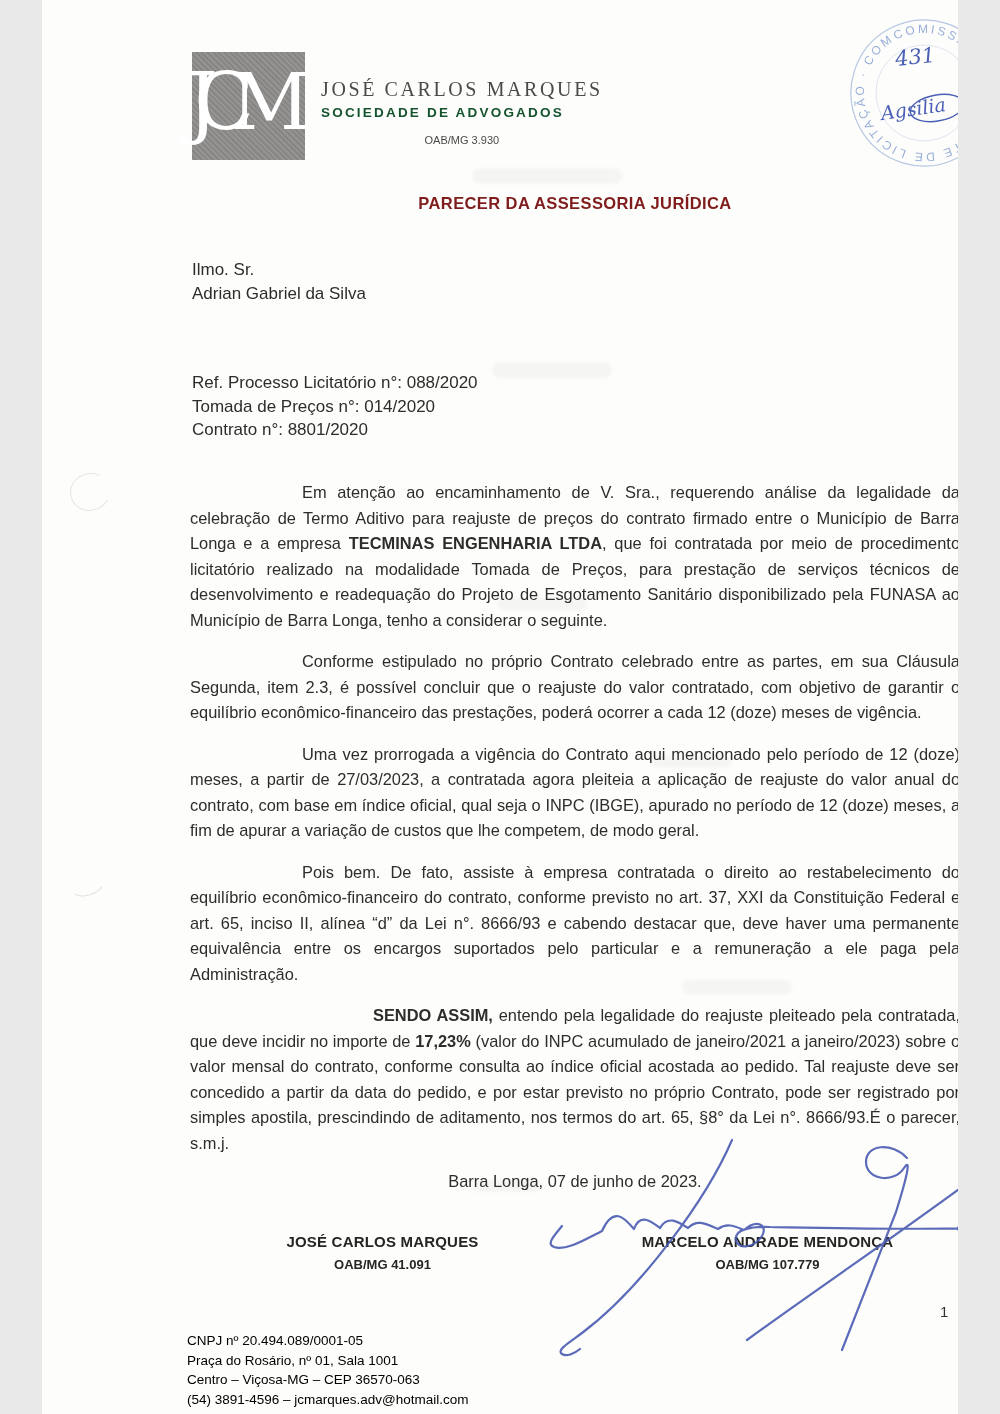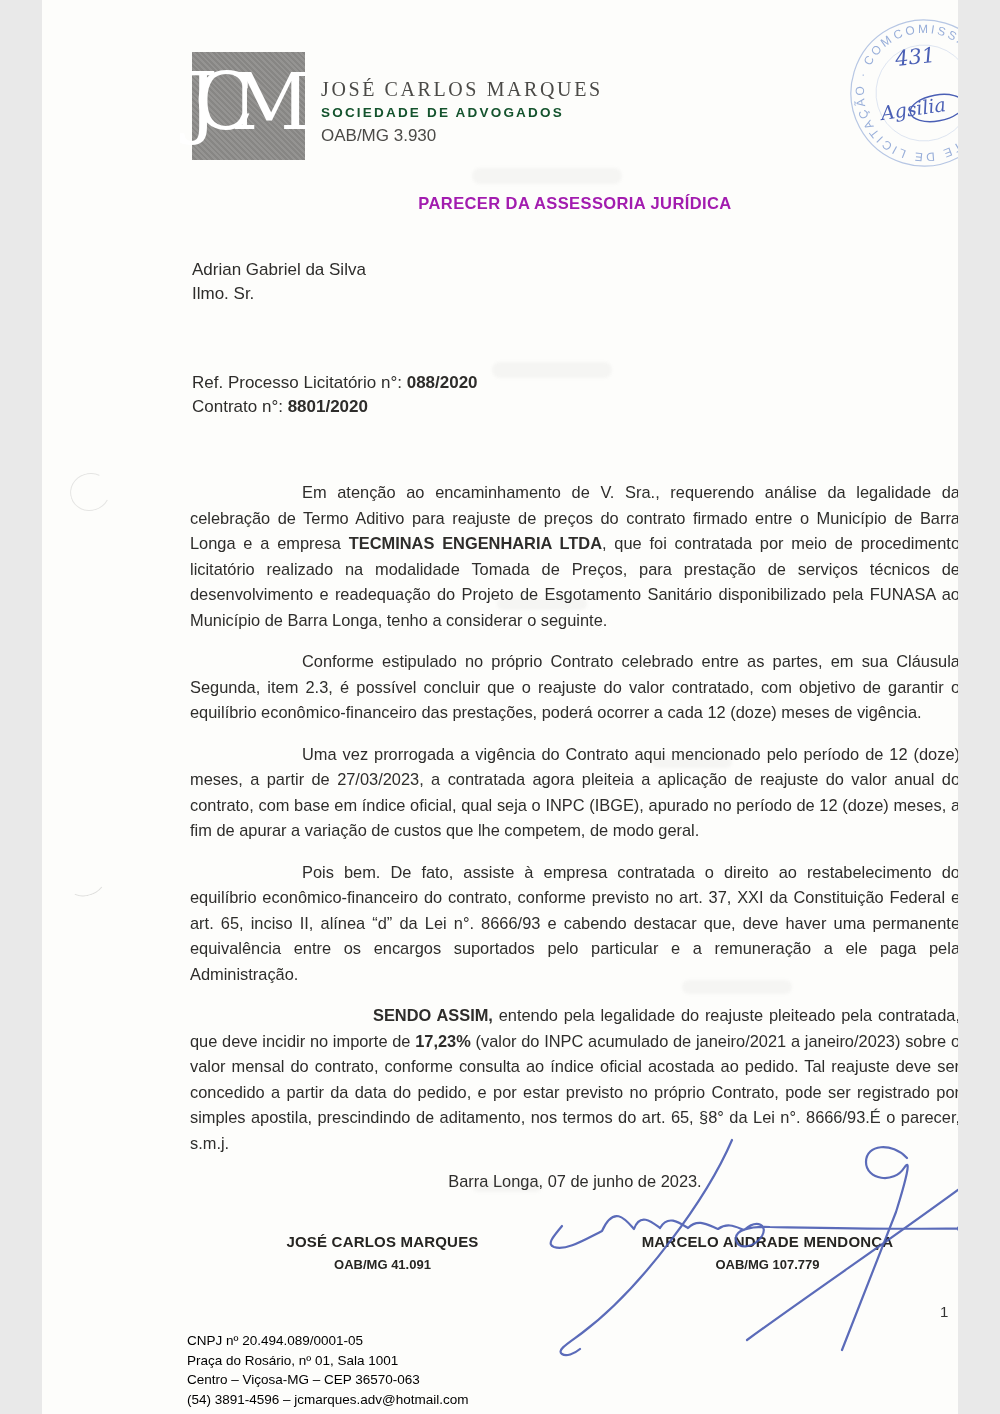--- a/index.html
+++ b/index.html
@@ -10,31 +10,31 @@
   }
   
   .letterhead{position:absolute;top:52px;left:150px;display:flex;gap:16px;}
   .logo{width:113px;height:108px;background:#8e8d8b;display:flex;align-items:center;justify-content:center;
         background-image:repeating-linear-gradient(45deg,rgba(255,255,255,.06) 0 2px,rgba(0,0,0,.05) 2px 4px);}
   .logo-letters{font-family:"DejaVu Serif",serif;color:#fff;font-size:78px;line-height:1;
         letter-spacing:-0.30em;padding-right:.30em;margin-top:-8px;}
   .firm{padding-top:26px;width:max-content;}
   .firm-name{font-family:"Liberation Serif",serif;font-size:20px;letter-spacing:2.6px;color:#4b4a47;}
   .firm-sub{font-size:13.5px;font-weight:bold;letter-spacing:2.2px;color:#14532d;margin-top:4px;}
-  .firm-oab{font-size:17px;color:#4b4a47;margin-top:6px;}
+  .firm-oab{font-size:11px;color:#4b4a47;margin-top:14px;text-align:center;}
   
   .stamp{position:absolute;left:792px;top:8px;width:180px;height:180px;pointer-events:none;}
   .stamp text{font-family:"Liberation Sans",sans-serif;}
   .stamp .hand{font-family:"DejaVu Serif",serif;font-style:italic;}
   
   .title{position:absolute;top:194px;left:148px;width:770px;margin:0;text-align:center;
-         font-size:16.5px;font-weight:bold;letter-spacing:.4px;color:#a21caf;}
+         font-size:16.5px;font-weight:bold;letter-spacing:.4px;color:#7f1d1d;}
   .addressee{position:absolute;top:258px;left:150px;font-size:17px;line-height:23.5px;}
   .reference{position:absolute;top:371px;left:150px;font-size:17px;line-height:23.5px;}
-  .ref-value{font-weight:bold;}
+  .ref-value{font-weight:normal;}
   
   .bodycol{position:absolute;top:464px;left:148px;width:770px;}
   .para{margin:16px 0 15px;text-align:justify;font-size:16.4px;line-height:25.5px;text-indent:112px;color:#2e2d2b;}
   .para.wide-indent{text-indent:183px;}
   .date-line{margin-top:16px;text-align:center;font-size:16.4px;}
   .signatures{margin-top:42px;display:flex;}
   .sig-block{width:50%;text-align:center;}
   .sig-name{font-size:15px;font-weight:bold;letter-spacing:.2px;color:#262522;}
   .sig-oab{font-size:13px;font-weight:bold;margin-top:7px;color:#262522;}
   
@@ -77,26 +77,27 @@
       </text>
     </g>
     <text x="62" y="58" class="hand" font-size="21" transform="rotate(-6 62 58)" fill="#4a5fb5">431</text>
     <text x="48" y="112" class="hand" font-size="19" transform="rotate(-8 48 112)" fill="#4a5fb5">Agsilia</text>
     <ellipse cx="103" cy="100" rx="27" ry="13" fill="none" stroke-width="1.4" transform="rotate(-10 103 100)" stroke="#4a5fb5"></ellipse>
   </svg>
 
   <h1 class="title">PARECER DA ASSESSORIA JURÍDICA</h1>
 
   <div class="addressee" id="addressee-list">
+      <div class="addr-line">Ilmo. Sr.</div>
       <div class="addr-line">Adrian Gabriel da Silva</div>
-      <div class="addr-line">Ilmo. Sr.</div>
     </div>
 
   <div class="reference" id="reference-list">
       <div class="ref-line"><span class="ref-label">Ref. Processo Licitatório n°: </span><strong class="ref-value">088/2020</strong></div>
+      <div class="ref-line"><span class="ref-label">Tomada de Preços n°: </span><strong class="ref-value">014/2020</strong></div>
       <div class="ref-line"><span class="ref-label">Contrato n°: </span><strong class="ref-value">8801/2020</strong></div>
     </div>
 
   <div class="bodycol">
     <main id="paragraph-list">
         <p class="para"><span>Em atenção ao encaminhamento de V. Sra., requerendo análise da legalidade da celebração de Termo Aditivo para reajuste de preços do contrato firmado entre o Município de Barra Longa e a empresa </span><strong>TECMINAS ENGENHARIA LTDA</strong><span>, que foi contratada por meio de procedimento licitatório realizado na modalidade Tomada de Preços, para prestação de serviços técnicos de desenvolvimento e readequação do Projeto de Esgotamento Sanitário disponibilizado pela FUNASA ao Município de Barra Longa, tenho a considerar o seguinte.</span></p>
         <p class="para"><span>Conforme estipulado no próprio Contrato celebrado entre as partes, em sua Cláusula Segunda, item 2.3, é possível concluir que o reajuste do valor contratado, com objetivo de garantir o equilíbrio econômico-financeiro das prestações, poderá ocorrer a cada 12 (doze) meses de vigência.</span></p>
         <p class="para"><span>Uma vez prorrogada a vigência do Contrato aqui mencionado pelo período de 12 (doze) meses, a partir de 27/03/2023, a contratada agora pleiteia a aplicação de reajuste do valor anual do contrato, com base em índice oficial, qual seja o INPC (IBGE), apurado no período de 12 (doze) meses, a fim de apurar a variação de custos que lhe competem, de modo geral.</span></p>
         <p class="para"><span>Pois bem. De fato, assiste à empresa contratada o direito ao restabelecimento do equilíbrio econômico-financeiro do contrato, conforme previsto no art. 37, XXI da Constituição Federal e art. 65, inciso II, alínea “d” da Lei n°. 8666/93 e cabendo destacar que, deve haver uma permanente equivalência entre os encargos suportados pelo particular e a remuneração a ele paga pela Administração.</span></p>
         <p class="para wide-indent"><strong>SENDO ASSIM,</strong><span> entendo pela legalidade do reajuste pleiteado pela contratada, que deve incidir no importe de </span><strong>17,23%</strong><span> (valor do INPC acumulado de janeiro/2021 a janeiro/2023) sobre o valor mensal do contrato, conforme consulta ao índice oficial acostada ao pedido. Tal reajuste deve ser concedido a partir da data do pedido, e por estar previsto no próprio Contrato, pode ser registrado por simples apostila, prescindindo de aditamento, nos termos do art. 65, §8° da Lei n°. 8666/93.É o parecer, s.m.j.</span></p>

